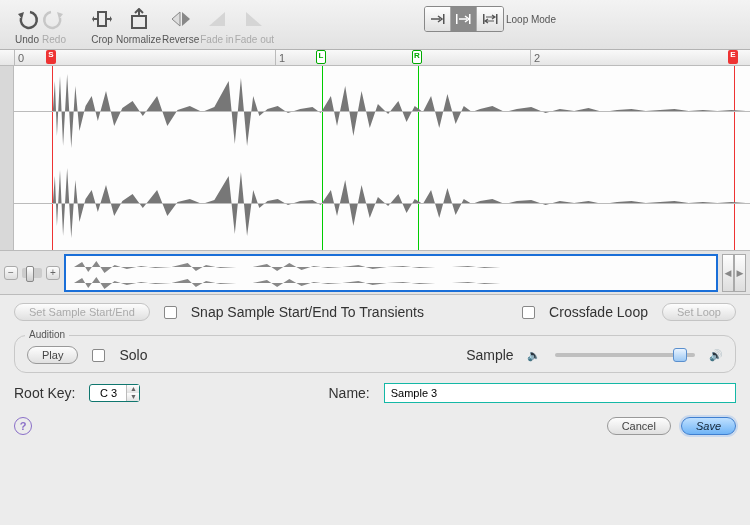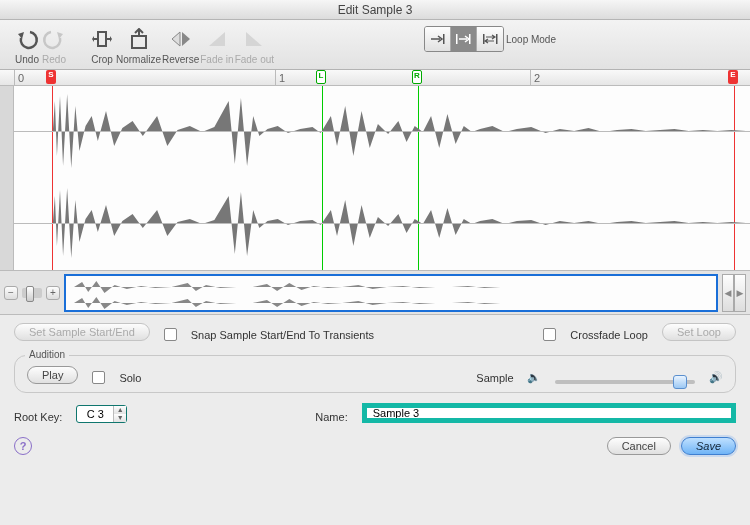--- a/index.html
+++ b/index.html
@@ -36,45 +36,44 @@
 .zoom-out, .zoom-in { width:14px; height:14px; background:linear-gradient(#fdfdfd,#ddd); border:1px solid #aaa; border-radius:3px; font-size:10px; text-align:center; line-height:12px; color:#666; cursor:pointer; }
 .zoom-slider { width:20px; height:10px; background:#ccc; border-radius:2px; position:relative; }
 .zoom-slider::after { content:""; position:absolute; left:4px; top:-2px; width:6px; height:14px; background:linear-gradient(#fff,#ccc); border:1px solid #888; border-radius:2px;}
 .ov-box { flex:1; height:38px; border:2px solid #1a6fd8; background:#fdfdfd; position:relative; }
 .ov-wave { position:absolute; left:8px; right:8px; }
 .ov-wave.t { top:4px; height:14px; }
 .ov-wave.b { top:20px; height:14px; }
 .ov-arrows { display:flex; gap:0; }
 .ov-arrows div { width:12px; height:38px; background:linear-gradient(#fdfdfd,#ddd); border:1px solid #aaa; display:flex; align-items:center; justify-content:center; color:#888; font-size:9px; }
 .controls { padding:8px 14px; background:#ececec; display:flex; flex-direction:column; gap:10px; }
-.row { display:flex; align-items:flex-end; gap:14px; }
+.row { display:flex; align-items:center; gap:14px; }
 .btn { padding:2px 14px; background:linear-gradient(#fdfdfd,#e0e0e0); border:1px solid #999; border-radius:11px; font-size:11px; color:#444; cursor:pointer; white-space:nowrap; }
 .btn.disabled { color:#aaa; border-color:#c4c4c4; }
 .btn.primary { background:linear-gradient(#bfe0ff,#6fb4f7); border-color:#3f7fd0; color:#123; box-shadow: 0 0 0 2px rgba(100,160,240,0.25); font-style: italic; }
 .checkbox { width:13px; height:13px; border:1px solid #888; border-radius:2px; background:#fff; display:inline-block; vertical-align:middle; }
-.label { color:#333; font-size:11px; }
+.label { color:#333; font-size:14px; }
 .fieldset { border:1px solid #c8c8c8; border-radius:12px; padding:10px 12px 8px; position:relative; margin-top:4px; }
 .fieldset .legend { position:absolute; top:-7px; left:10px; background:#ececec; padding:0 4px; font-size:10px; color:#555; }
 .vol-slider { width:140px; height:4px; background:#bfbfbf; border-radius:2px; position:relative; }
 .vol-slider .thumb { position:absolute; right:8px; top:-5px; width:14px; height:14px; background:linear-gradient(#eaf4ff,#9cc8f3); border:1px solid #5a8fce; border-radius:3px; }
 .spinner { display:inline-flex; align-items:center; border:1px solid #0f766e; border-radius:3px; background:#fff; height:18px; }
 .spinner input { border:none; width:36px; text-align:center; font-size:11px; outline:none; background:transparent; }
 .spinner .arrows { display:flex; flex-direction:column; border-left:1px solid #bbb; }
 .spinner .arrows div { width:12px; height:8px; font-size:7px; text-align:center; line-height:8px; color:#666; background:linear-gradient(#fdfdfd,#e2e2e2); cursor:pointer; }
-.text-input { flex:1; height:20px; border:5px solid #14b8a6; background:#fff; padding:0 6px; font-size:11px; }
+.text-input { flex:1; height:20px; border:1px solid #14b8a6; background:#fff; padding:0 6px; font-size:11px; }
 .help { width:18px; height:18px; border:1.5px solid #8a6fc8; border-radius:50%; color:#8a6fc8; font-weight:bold; font-size:11px; text-align:center; line-height:16px; cursor:pointer; }
 .footer { display:flex; align-items:center; padding:6px 14px 10px; }
 .footer .spacer { flex:1; }
 svg { display:block; }
 </style>
 </head>
 <body>
 <div class="window">
 
-<div class="titlebar">Edit Sample 3</div>
 
 <div class="toolbar">
   <div class="tool-group">
     <div class="tool">
       <span class="icon">
             <svg width="24" height="22">
               <path d="M15 4 A8 8 0 1 1 6 10" fill="none" stroke="#555" stroke-width="2.5"></path>
               <path d="M3 6 L9 4 L7 11 Z" fill="#555"></path>
             </svg>
           </span>

